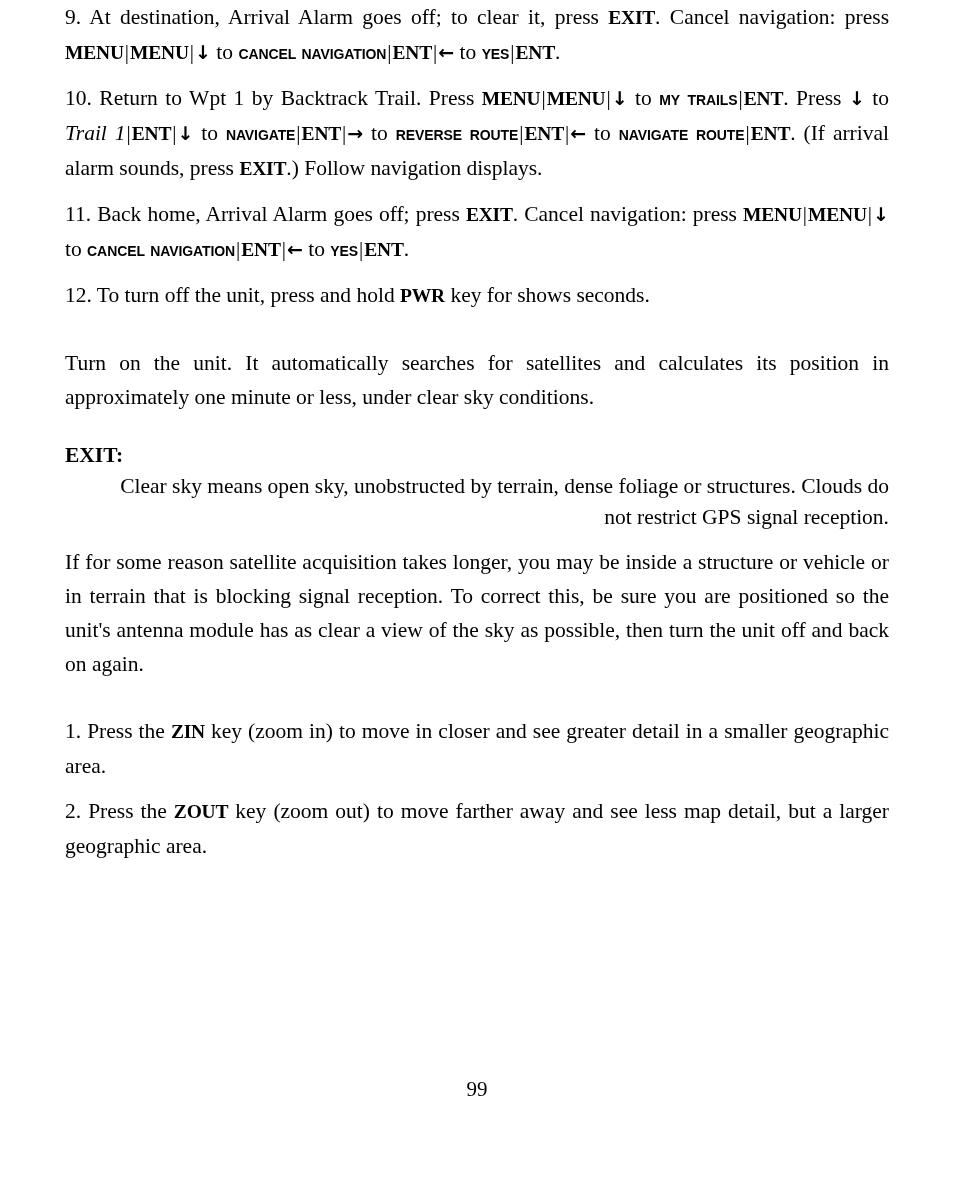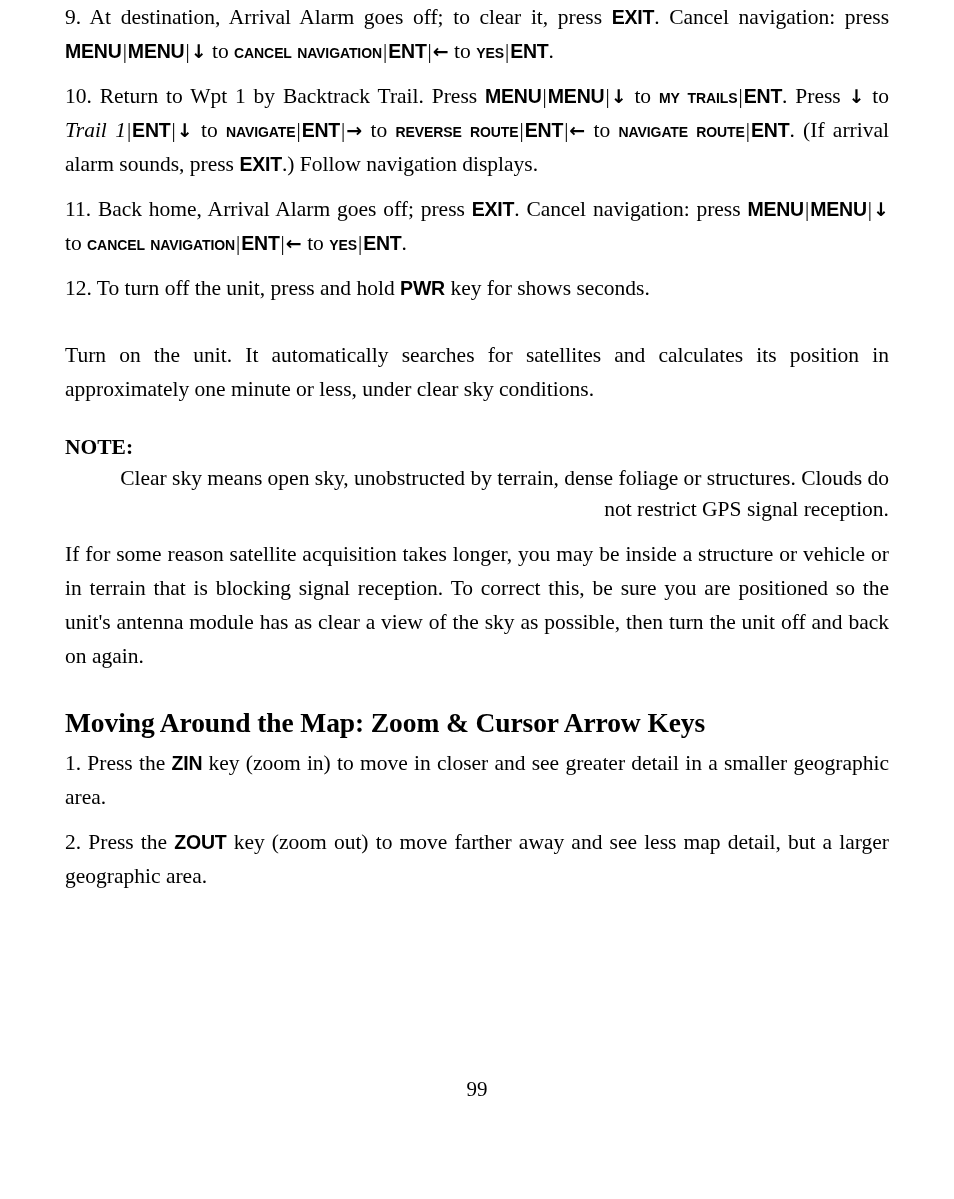--- a/index.html
+++ b/index.html
@@ -53,21 +53,21 @@
     font-family: "Liberation Serif", "DejaVu Serif", serif;
     font-size: 21.5px;
     line-height: 31px;
     margin: 0 0 12px 0;
     padding-left: 46px;
     text-align: right;
   }
 
   
   .key {
-    font-family: Liberation Sans, sans-serif;
+    font-family: Liberation Serif, serif;
     font-weight: bold;
     font-size: 19.5px;
     letter-spacing: -0.2px;
   }
   
   .sc {
     font-family: "Liberation Sans", "DejaVu Sans", sans-serif;
     font-weight: bold;
     font-size: 19.5px;
     font-variant: small-caps;
@@ -113,29 +113,28 @@
     <p class="body-text"><span class="stepnum">12.</span><span> To turn off the unit, press and hold </span><span class="key">PWR</span><span> key for shows seconds.</span></p>
   </div>
 
   <div class="spacer-lg"></div>
 
   <div>
     <p class="body-text">Turn on the unit. It automatically searches for satellites and calculates its position in approximately one minute or less, under clear sky conditions.</p>
 
     <div class="spacer-md"></div>
 
-    <p class="note-label">NOTE:</p>
+    <p class="note-label">EXIT:</p>
     <p class="note-body">Clear sky means open sky, unobstructed by terrain, dense foliage or structures. Clouds do not restrict GPS signal reception.</p>
 
     <p class="body-text">If for some reason satellite acquisition takes longer, you may be inside a structure or vehicle or in terrain that is blocking signal reception. To correct this, be sure you are positioned so the unit's antenna module has as clear a view of the sky as possible, then turn the unit off and back on again.</p>
   </div>
 
   <div class="spacer-lg"></div>
 
   <div>
-    <h2 class="section-heading">Moving Around the Map: Zoom &amp; Cursor Arrow Keys</h2>
     <p class="body-text"><span class="stepnum">1.</span><span> Press the </span><span class="key">ZIN</span><span> key (zoom in) to move in closer and see greater detail in a smaller geographic area.</span></p>
     <p class="body-text"><span class="stepnum">2.</span><span> Press the </span><span class="key">ZOUT</span><span> key (zoom out) to move farther away and see less map detail, but a larger geographic area.</span></p>
   </div>
 
   <div class="pagenum">99</div>
 
 </div>
 
 </body></html>

